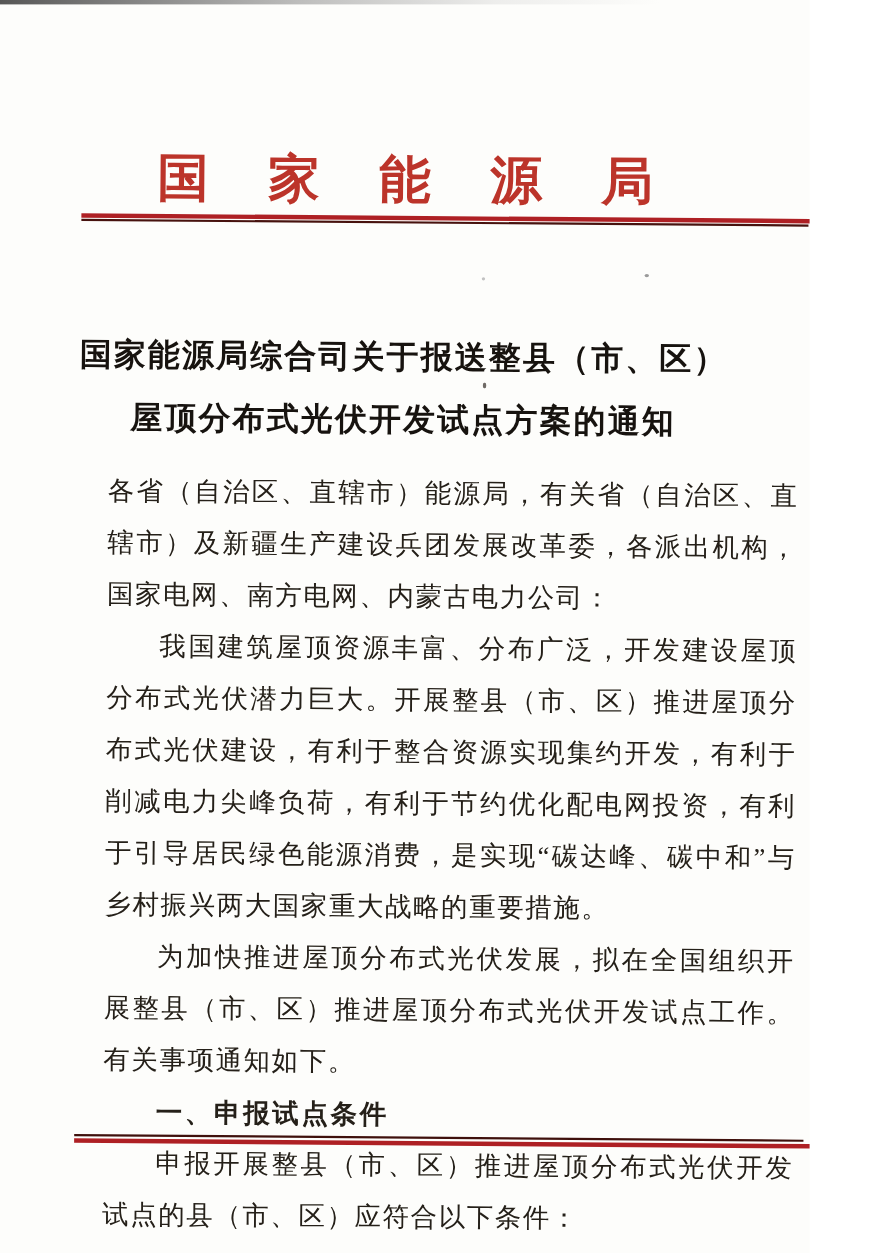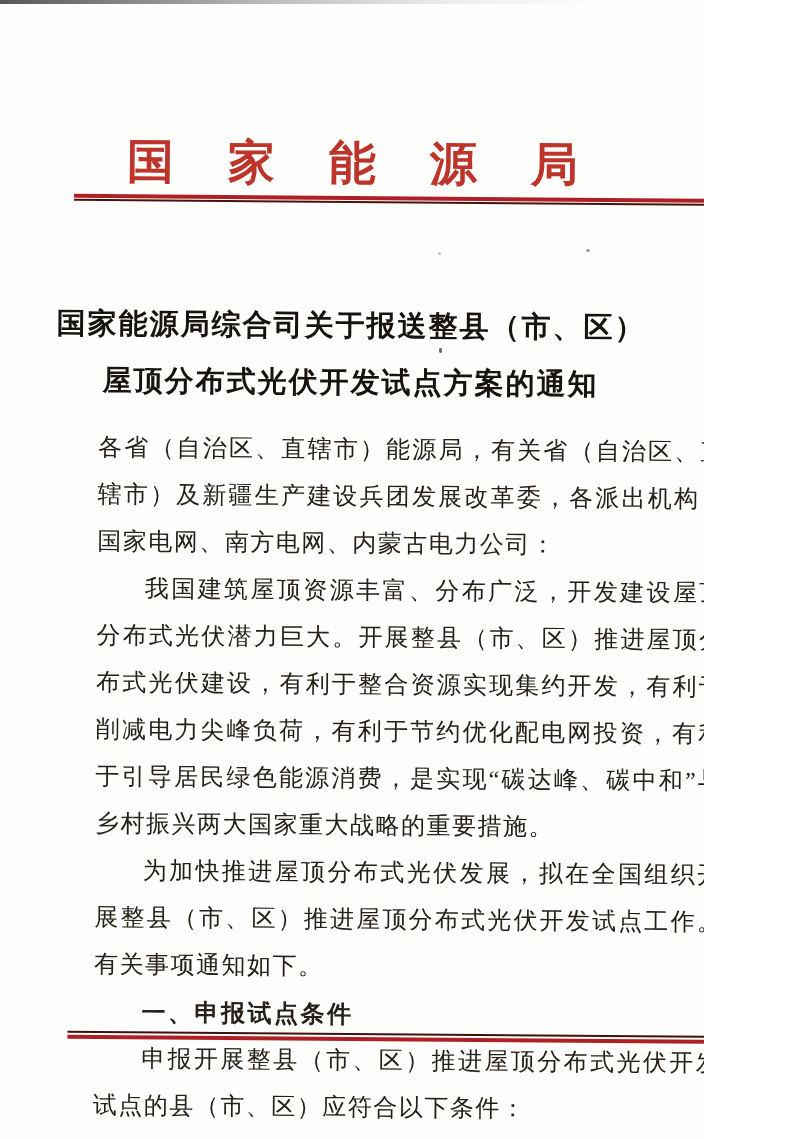--- a/index.html
+++ b/index.html
@@ -2,20 +2,21 @@
 <html lang="zh"><head>
 <meta charset="utf-8">
 <style>
   html,body{margin:0;padding:0;background:#ffffff;}
   .page{
     position:relative;
     width:704px;height:1139px;
     background:#fdfdfb;
     overflow:hidden;
     font-family:"Liberation Serif","DejaVu Serif",serif;
+    padding-left:32px;
   }
   
   .smudge-top{
     position:absolute;top:0;left:0;width:600px;height:4px;
     background:linear-gradient(90deg,rgba(45,45,45,.8) 0%,rgba(110,110,110,.45) 45%,rgba(190,190,190,.25) 75%,rgba(255,255,255,0) 100%);
   }
   .speck{position:absolute;border-radius:50%;}
   .speck-a{top:252px;left:438px;width:3px;height:3px;background:#c2c2c2;}
   .speck-b{top:249px;left:586px;width:4px;height:3px;background:#9a9a9a;}
   .speck-c{top:348px;left:439px;width:3px;height:5px;background:#6f6a66;border-radius:40%;}

